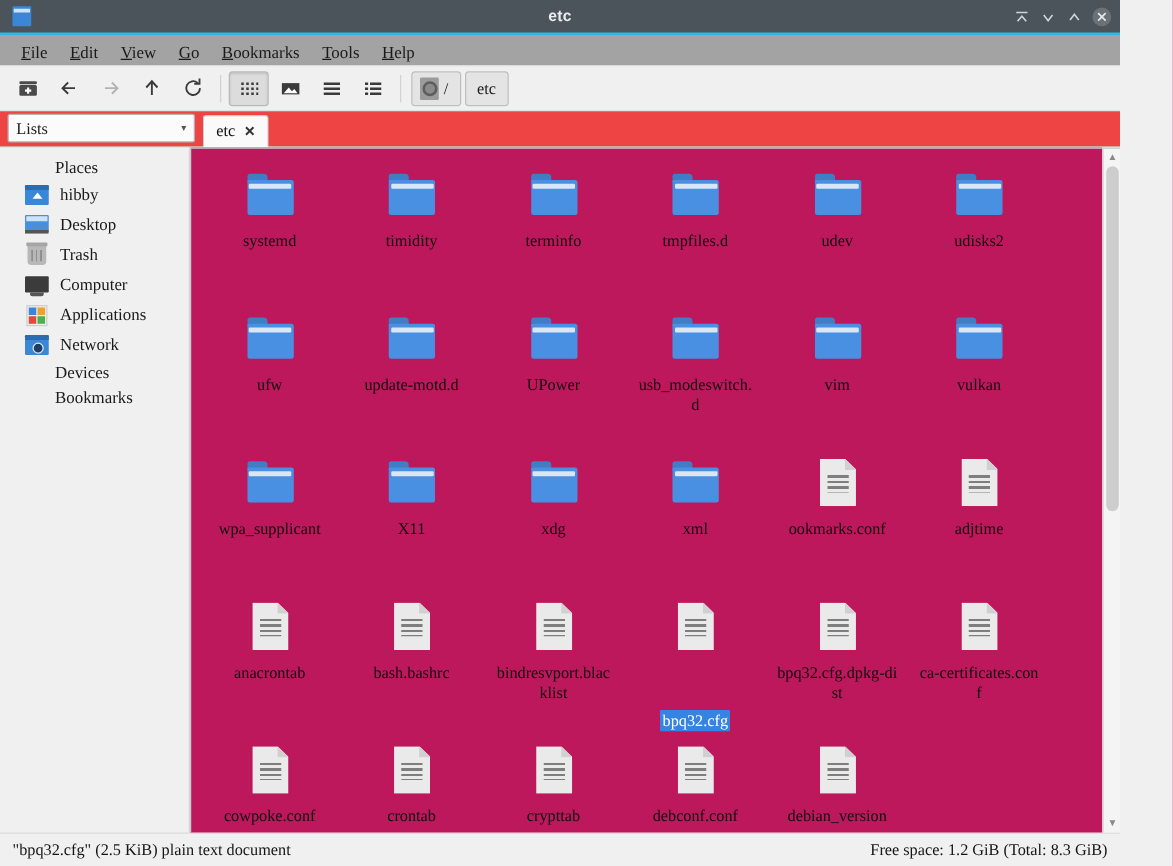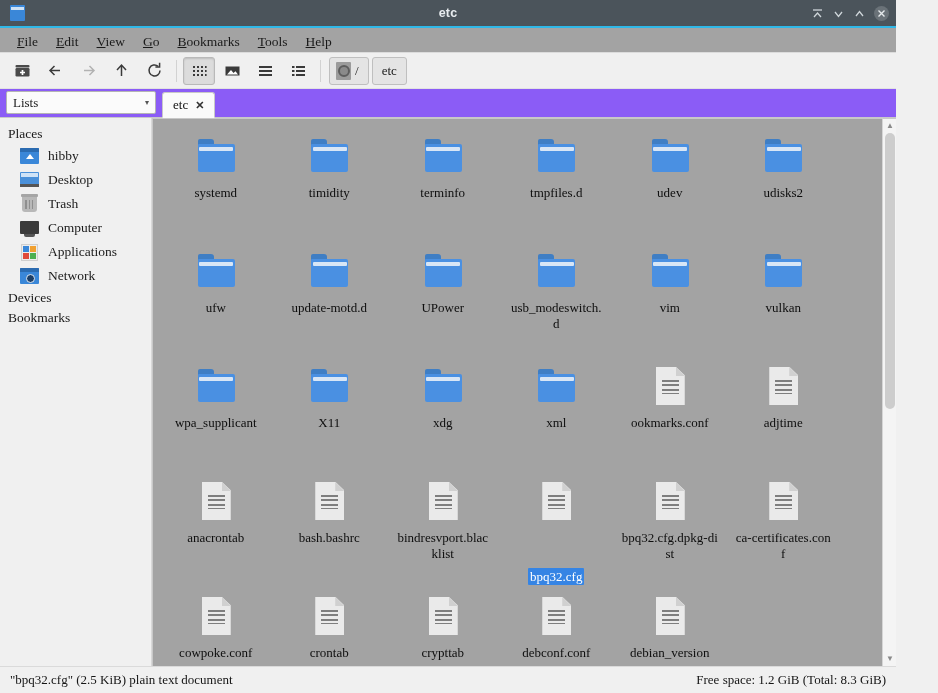--- a/index.html
+++ b/index.html
@@ -81,21 +81,21 @@
     display: flex; align-items: center; justify-content: center; margin-left: -3px;
   }
   .disk-icon:after {
     content: ""; width: 8px; height: 8px; border-radius: 50%;
     border: 2.5px solid #5d5d5d; background: #8a8a8a;
   }
 
   
   .tabrow {
     height: 29px; flex: 0 0 29px; display: flex; align-items: flex-end;
-    background: #8b5cf6; padding-left: 6px; gap: 6px;
+    background: #ef4444; padding-left: 6px; gap: 6px;
     border-bottom: 1px solid #c8c8c8;
   }
   .combo {
     width: 150px; height: 23px; margin-bottom: 3px;
     background: #fbfbfb; border: 1px solid #b4b4b4; border-radius: 2px;
     display: flex; align-items: center; padding: 0 6px;
     font-size: 13px; color: #1a1a1a; cursor: default;
     font-family: "Liberation Serif", serif;
   }
   .combo .caret { margin-left: auto; font-size: 8px; color: #555; }
@@ -112,21 +112,21 @@
   
   .body { flex: 1 1 auto; display: flex; min-height: 0; background: #f0f0f0; }
 
   .sidebar {
     width: 152px; flex: 0 0 152px; background: #f0f0f0;
     padding-top: 6px; overflow: hidden;
     border-right: 1px solid #d8d8d8;
   }
   .side-head {
     padding: 2px 8px; font-size: 13.5px; color: #1a1a1a;
-    font-family: "Liberation Serif", serif; cursor: default;
+    font-family: "Liberation Serif", serif; cursor: default; margin-left: 36px;
   }
   .side-item {
     display: flex; align-items: center; gap: 8px;
     padding: 3px 8px 3px 20px; font-size: 13.5px; color: #1a1a1a;
     cursor: default; font-family: "Liberation Serif", serif;
   }
   .side-ico { width: 20px; height: 18px; position: relative; flex: 0 0 20px; }
 
   .ico-home { width: 19px; height: 16px; background: #3a87d8; border-radius: 1px; position: absolute; top: 1px; }
   .ico-home:before { content:""; position:absolute; left:0; top:0; width:19px; height:4px; background:#2b6bb0; border-radius:1px 1px 0 0;}
@@ -146,21 +146,21 @@
   .ico-apps i:nth-child(2){ left:8px; top:1px; background:#f0a030; }
   .ico-apps i:nth-child(3){ left:1px; top:8px; background:#e04a3a; }
   .ico-apps i:nth-child(4){ left:8px; top:8px; background:#4caf50; }
   .ico-network { width: 19px; height: 16px; background: #3a87d8; border-radius: 1px; position: absolute; top: 1px; }
   .ico-network:before { content:""; position:absolute; left:0; top:0; width:19px; height:4px; background:#2b6bb0; border-radius:1px 1px 0 0;}
   .ico-network:after { content:""; position:absolute; left:6px; top:6px; width:7px; height:7px; border-radius:50%; background:#1d3f66; border:1px solid #dfe9f5;}
 
   
   .fileview-wrap { flex: 1 1 auto; display: flex; min-width: 0; background: #fff; }
   .fileview {
-    flex: 1 1 auto; background: #a3a3a3; position: relative;
+    flex: 1 1 auto; background: #be185d; position: relative;
     border: 1px solid #c8c8c8; border-right: none; border-bottom: none;
     overflow: hidden;
   }
   .grid {
     display: grid;
     grid-template-columns: repeat(6, 113.5px);
     justify-content: start;
     padding: 14px 0 0 6px;
     row-gap: 8px;
   }

